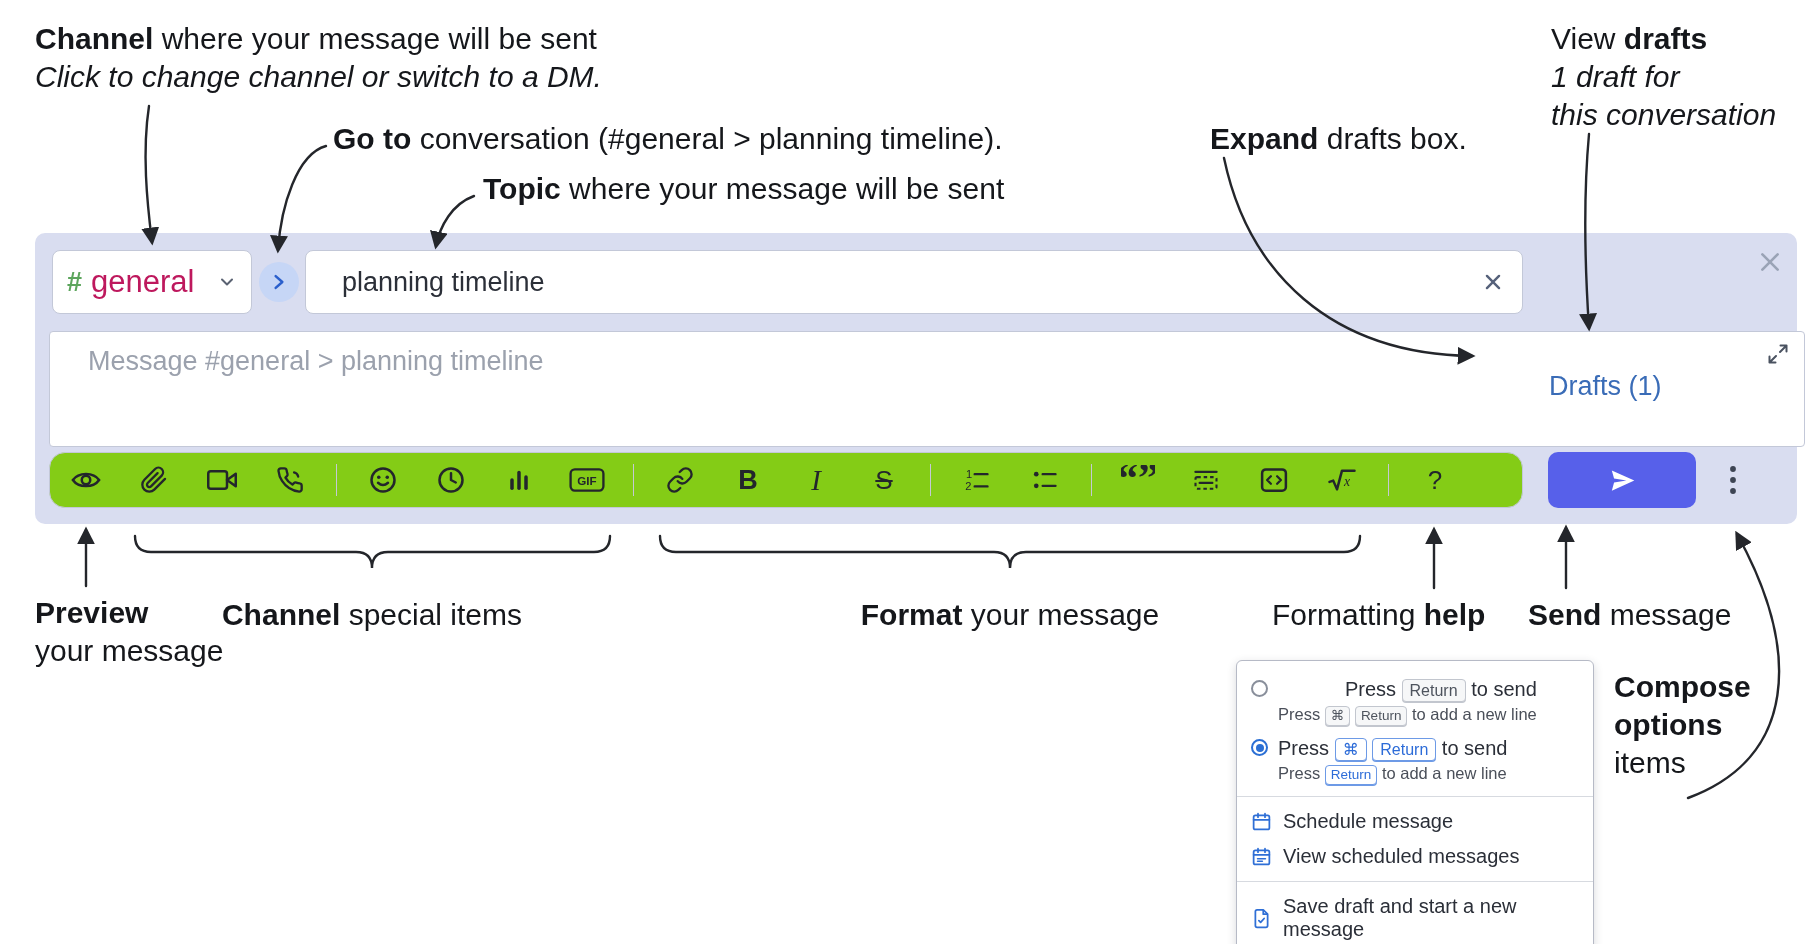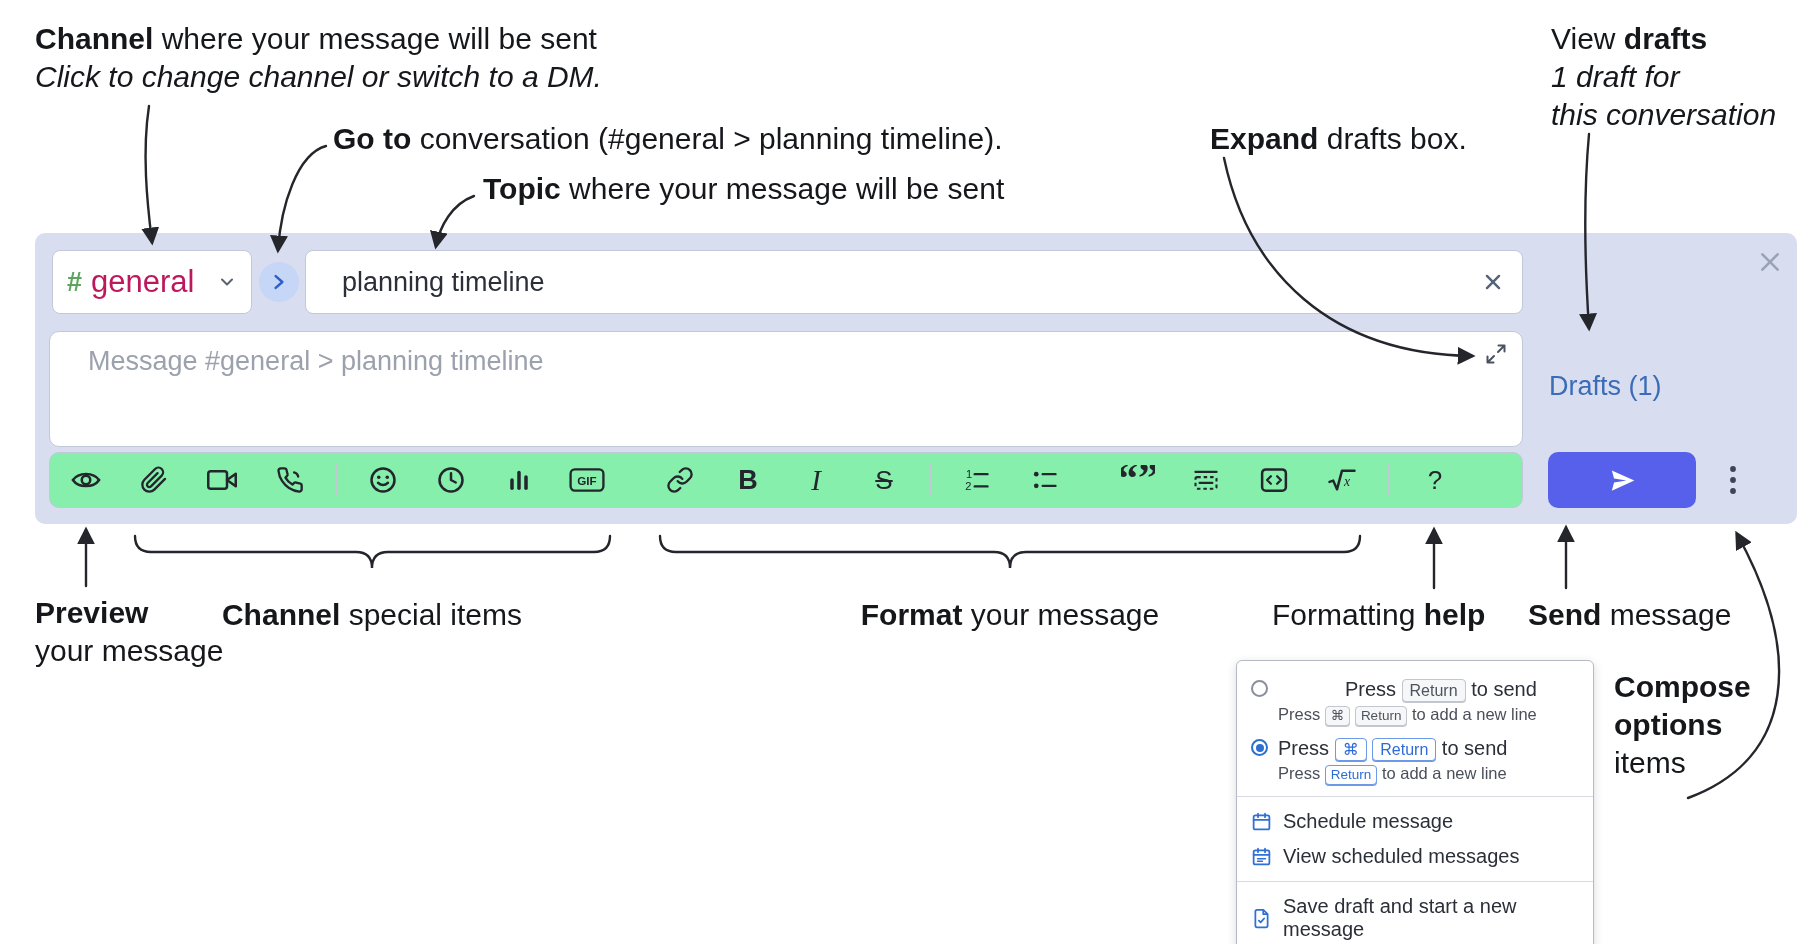--- a/index.html
+++ b/index.html
@@ -34,30 +34,30 @@
   #topic-wrap { position:absolute; left:270px; top:17px; width:1218px; height:64px;
                 display:flex; align-items:center; }
   #topic-input { flex:1; height:100%; border:none; outline:none; background:transparent;
                  font-family:"Liberation Sans",sans-serif; font-size:27px; color:#2b2f38; padding:0 0 0 16px; }
   #topic-clear { width:34px; height:34px; margin-right:12px; display:flex; align-items:center;
                  justify-content:center; cursor:pointer; }
 
   #compose-close { position:absolute; left:1718px; top:12px; width:34px; height:34px;
                    display:flex; align-items:center; justify-content:center; cursor:pointer; }
 
-  #message-box { position:absolute; left:14px; top:98px; width:1474px; height:116px; border-radius:10px; }
+  #message-box { position:absolute; left:14px; top:98px; width:1756px; height:116px; border-radius:4px; }
   #message-input { width:100%; height:100%; border:none; outline:none; background:transparent; resize:none;
                    font-family:"Liberation Sans",sans-serif; font-size:27px; color:#2b2f38; padding:14px 18px; }
   #message-input::placeholder { color:#9ba1ad; opacity:1; }
   #expand-btn { position:absolute; right:12px; top:10px; width:26px; height:26px; cursor:pointer; }
 
   #drafts-link { position:absolute; left:1514px; top:102px; font-size:27px; color:#3a6cb7; cursor:pointer;margin-top:36px; }
 
   #toolbar { position:absolute; left:14px; top:219px; width:1474px; height:56px;
-             background:#86efac; border:1px solid #c3c8d8; border-radius:10px;
+             background:#84cc16; border:1px solid #c3c8d8; border-radius:16px;
              display:flex; align-items:center; padding-left:14px; }
   .tb-btn { width:44px; height:44px; margin-right:24px; display:flex; align-items:center;
             justify-content:center; cursor:pointer; color:#23262c; flex:none; }
   .tb-div { width:1px; height:32px; background:#c5c9d3; margin-right:24px; flex:none; }
   .tb-btn svg { stroke:#23262c; }
   .glyph-b { font-size:27px; font-weight:800; }
   .glyph-i { font-family:"Liberation Serif",serif; font-style:italic; font-size:29px; }
   .glyph-s { font-size:26px; font-weight:500; text-decoration:line-through; }
   .glyph-q { font-size:26px; font-weight:500; }
 

